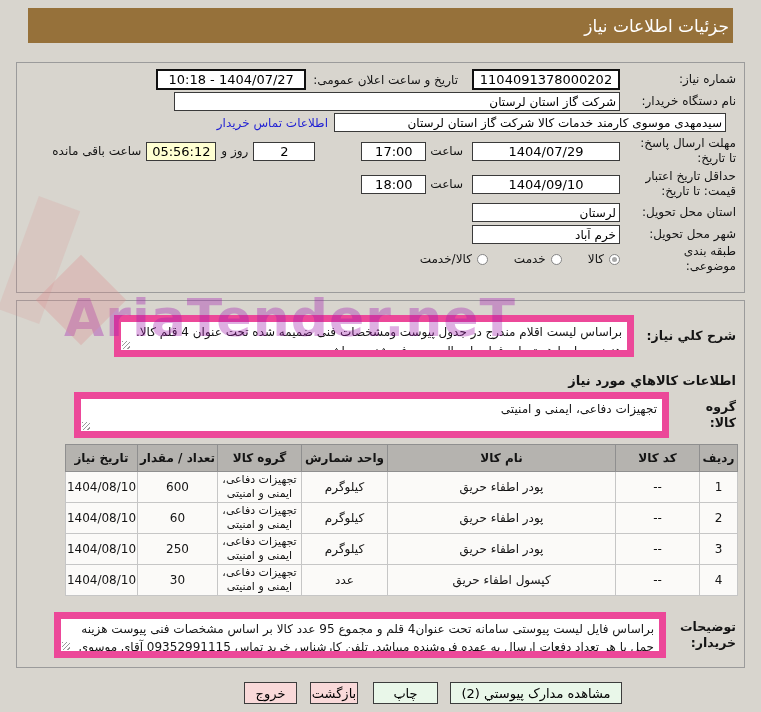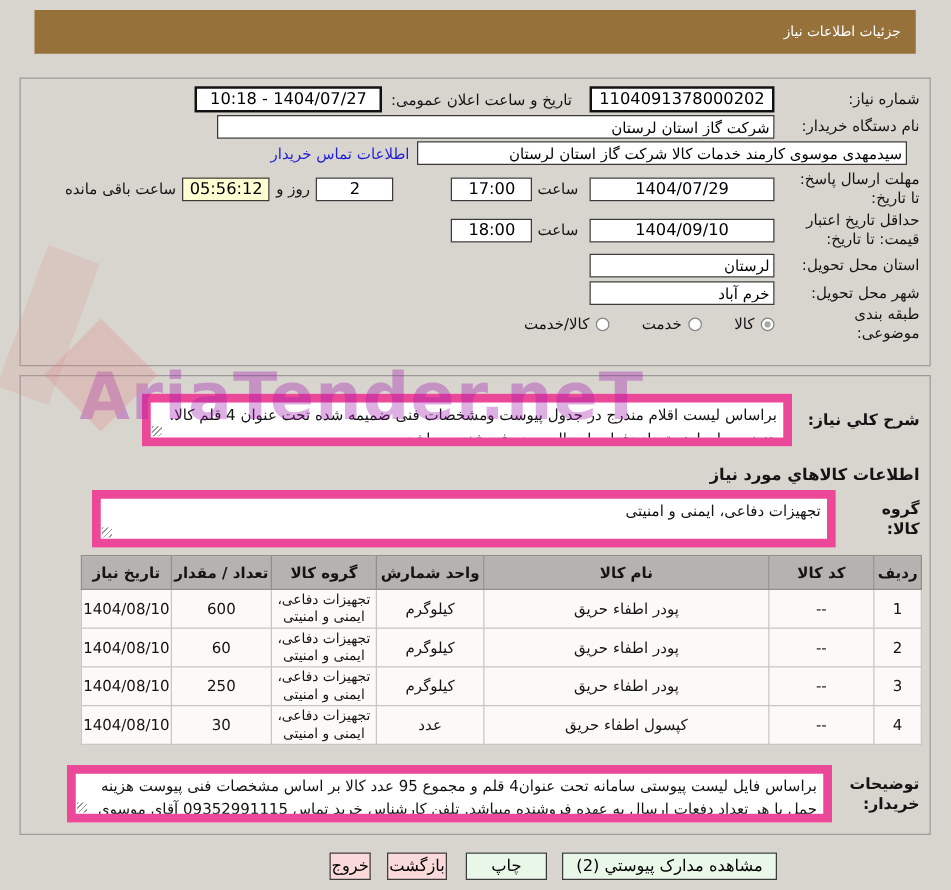--- a/index.html
+++ b/index.html
@@ -5,21 +5,21 @@
   * { margin:0; padding:0; box-sizing:border-box; }
   html,body { width:761px; height:712px; overflow:hidden; }
   body {
     background:#d8d5ce;
     font-family:"DejaVu Sans","Liberation Sans",sans-serif;
     font-size:12px; color:#141414; direction:rtl; position:relative;
   }
   .titlebar {
     position:absolute; top:8px; right:28px; left:28px; height:35px;
     background:#96713a; color:#fff; display:flex; align-items:center;
-    padding-right:12px; font-size:11px;
+    padding-right:4px; font-size:17px;
   }
   .groupbox {
     position:absolute; right:16px; left:16px;
     border:1px solid #9b9b9b; overflow:hidden; background:transparent;
   }
   #box1 { top:62px; height:231px; }
   #box2 { top:300px; height:368px; }
   .row { display:flex; align-items:center; padding-right:8px; }
   .rlabel { flex:none; width:106px; font-size:12px; line-height:1.25; }
   .inline-lbl { font-size:12px; flex:none; }
@@ -223,18 +223,18 @@
       <span class="corner"></span>
     </div>
   </div>
 
 </div>
 
 <div class="btnbar">
   <button class="btn green" style="width:172px;margin-right:11px;">مشاهده مدارک پیوستي (2)</button>
   <button class="btn green" style="width:65px;margin-right:12px;">چاپ</button>
   <button class="btn pink" style="width:48px;margin-right:15px;">بازگشت</button>
-  <button class="btn pink" style="width:33px;margin-right:13px;">خروج</button>
+  <button class="btn pink" style="width:53px;margin-right:13px;">خروج</button>
 </div>
 
 <div class="watermark-text">AriaTender.neT</div>
 <div class="watermark-logo"></div>
 <div class="watermark-logo2"></div>
 
 </body></html>

